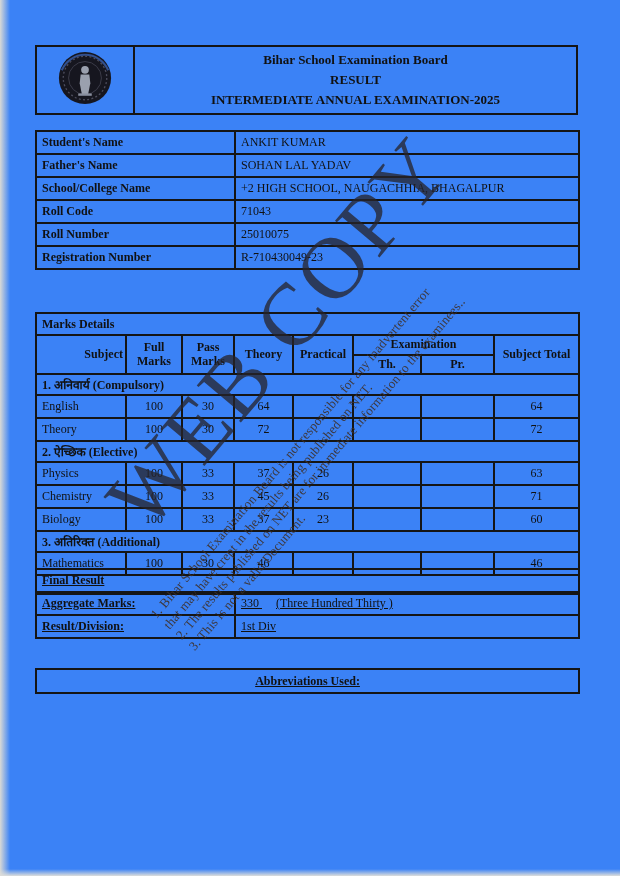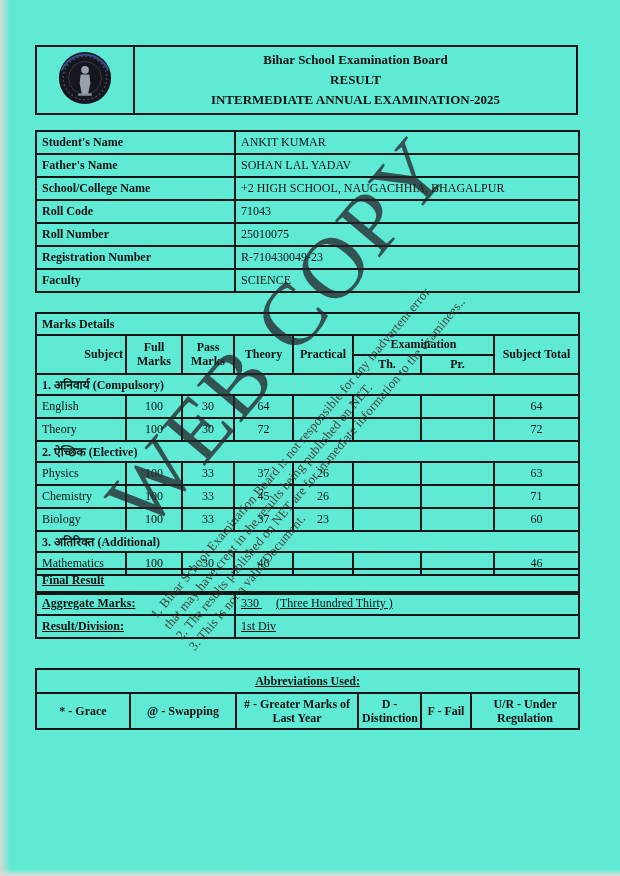--- a/index.html
+++ b/index.html
@@ -3,21 +3,21 @@
 <meta charset="utf-8">
 <style>
   html,body{margin:0;padding:0;}
   body{
     width:620px;height:876px;
     background:#ffffff;
     font-family:"Liberation Serif","DejaVu Serif",serif;
     color:#111;
     overflow:hidden;
   }
-  .doc{position:relative;width:620px;height:876px;background:#5eead4;}
+  .doc{position:relative;width:620px;height:876px;background:#3b82f6;}
   
   .scan-edge-left{position:absolute;left:0;top:0;width:10px;height:100%;
     background:linear-gradient(to right,#d9d9d5,rgba(217,217,213,0));}
   .scan-edge-bottom{position:absolute;left:0;bottom:0;width:100%;height:7px;
     background:linear-gradient(to top,#dededa,rgba(222,222,218,0));}
 
   table{border-collapse:collapse;table-layout:fixed;}
   td{border:2px solid #151515;padding:1px 5px;font-size:12px;overflow:hidden;}
 
   
@@ -122,24 +122,20 @@
       <td>71043</td>
     </tr>
     <tr>
       <td class="lbl">Roll Number</td>
       <td>25010075</td>
     </tr>
     <tr>
       <td class="lbl">Registration Number</td>
       <td>R-710430049-23</td>
     </tr>
-    <tr>
-      <td class="lbl">Faculty</td>
-      <td>SCIENCE</td>
-    </tr>
   </tbody>
     </table>
 
   <table class="marks-table">
     <colgroup>
       <col style="width:90px">
         <col style="width:56px">
         <col style="width:52px">
       <col style="width:59px">
         <col style="width:60px">
@@ -272,28 +268,20 @@
         <col style="width:122px">
       <col style="width:63px">
         <col style="width:50px">
         <col style="width:108px">
     </colgroup>
     <tbody>
         <tr class="abbrev-head">
       <td colspan="6">
         <span>Abbreviations Used:</span>
       </td>
-    </tr>
-    <tr class="abbrev-row">
-      <td>* - Grace</td>
-      <td>@ - Swapping</td>
-      <td># - Greater Marks of Last Year</td>
-      <td>D - Distinction</td>
-      <td>F - Fail</td>
-      <td>U/R - Under Regulation</td>
     </tr>
   </tbody>
     </table>
 
   <div class="watermark">
     <div class="wm-big">WEB COPY</div>
     <div class="wm-lines">
       <div>1. Bihar School Examination Board is not responsible for any inadvertent error</div>
       <div>that may have crept in the results being published on NET.</div>
       <div>2. The results published on NET are for immediate information to the examinees..</div>

